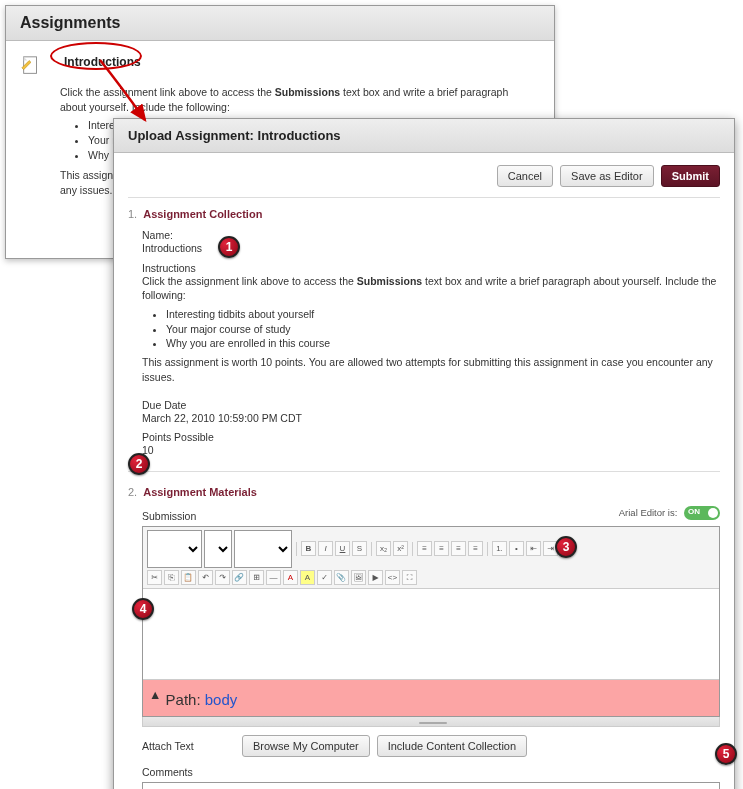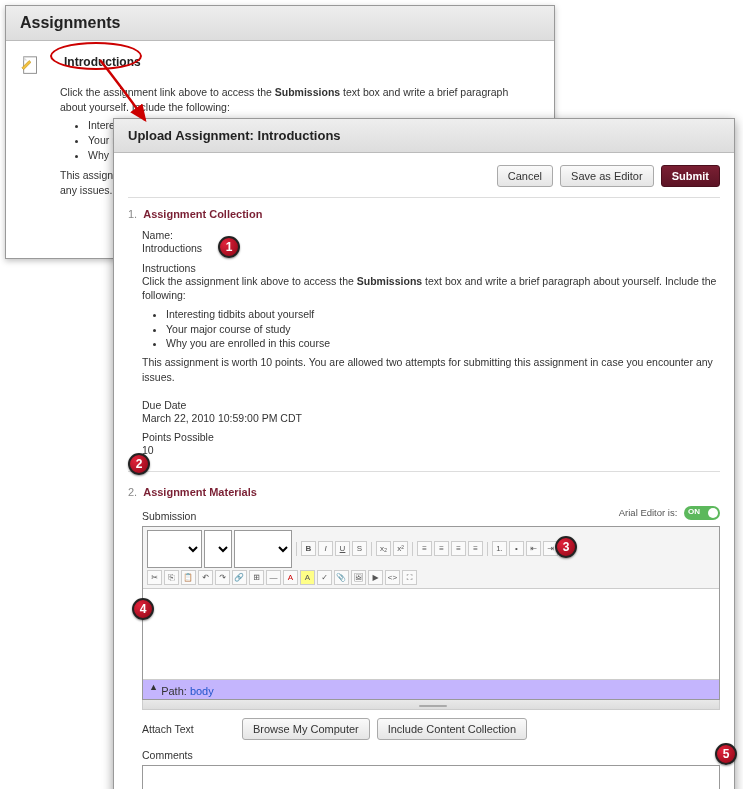--- a/index.html
+++ b/index.html
@@ -47,21 +47,21 @@
 .toggle-pill::after { content: ''; position: absolute; right: 2px; top: 2px; width: 10px; height: 10px; background: #fff; border-radius: 50%; }
 .toggle-pill span { color: #fff; font-size: 8px; position: absolute; left: 4px; top: 1px; font-weight: bold; }
 
 .editor { border: 1px solid #999; background: #fff; margin-left: 0; }
 .toolbar { background: #f4f4f4; border-bottom: 1px solid #ccc; padding: 3px 4px; font-size: 9px; line-height: 1.2; }
 .tb-row { display: flex; flex-wrap: wrap; align-items: center; gap: 2px; }
 .tb-sel { border: 1px solid #999; background: #fff; font-size: 15px; padding: 18px 2px; height: 15px; }
 .tb-btn { width: 15px; height: 15px; border: 1px solid #ccc; background: #fafafa; display: inline-flex; align-items: center; justify-content: center; font-size: 8px; color: #555; cursor: pointer; }
 .tb-sep { width: 1px; height: 14px; background: #ccc; margin: 0 2px; }
 .edit-area { height: 90px; background: #fff; }
-.path-bar { border-top: 1px solid #ccc; background: #c4b5fd; font-size: 11px; padding: 2px 6px; }
+.path-bar { border-top: 1px solid #ccc; background: #fca5a5; font-size: 15px; padding: 8px 6px; }
 .path-bar a { color: #2255cc; text-decoration: none; }
 
 .gray-strip { background: linear-gradient(#e9e9e9,#ddd); height: 10px; border: 1px solid #ccc; border-top: none; margin-bottom: 2px; position: relative; }
 .gray-strip::after { content: ''; position: absolute; left: 48%; bottom: 2px; width: 28px; height: 2px; background: #aaa; border-radius: 1px; }
 
 .attach-row { display: flex; font-size: 10.5px; padding: 6px 0 3px 14px; align-items: center; }
 .attach-row .info-label { width: 100px; }
 .attach-row .btn { margin-left: 0; margin-right: 4px; }
 
 .comments-box { margin-left: 14px; width: calc(100% - 14px); height: 94px; border: 1px solid #999; background: #fff; resize: none; font-family: inherit; font-size: 11px; padding: 4px; }

